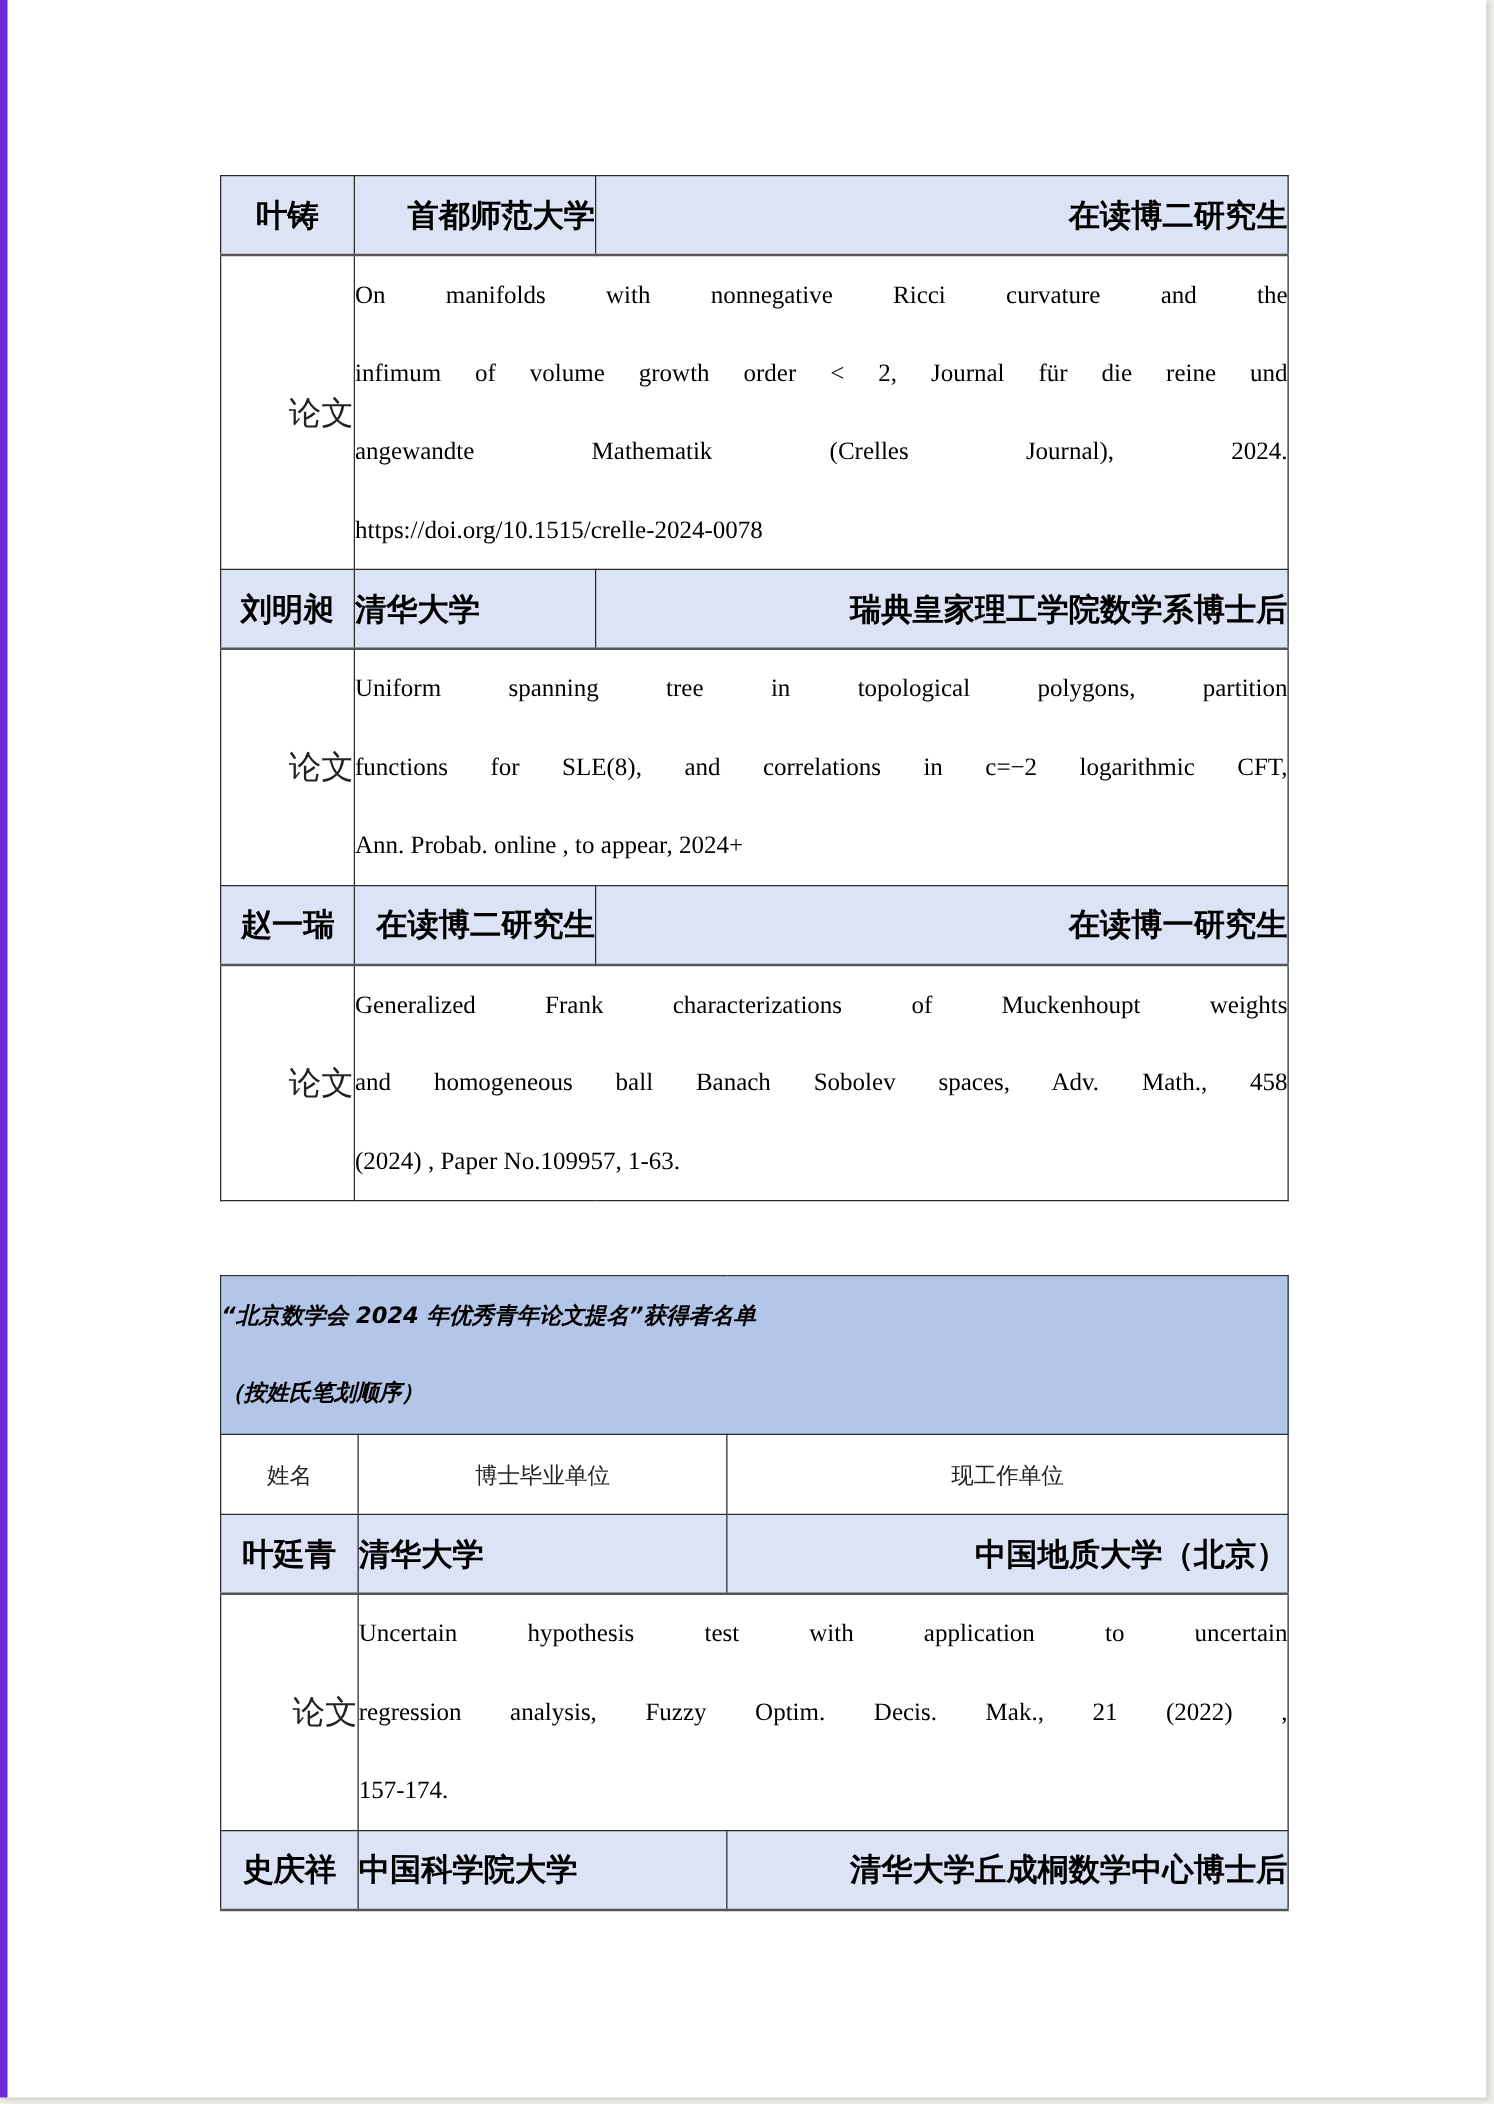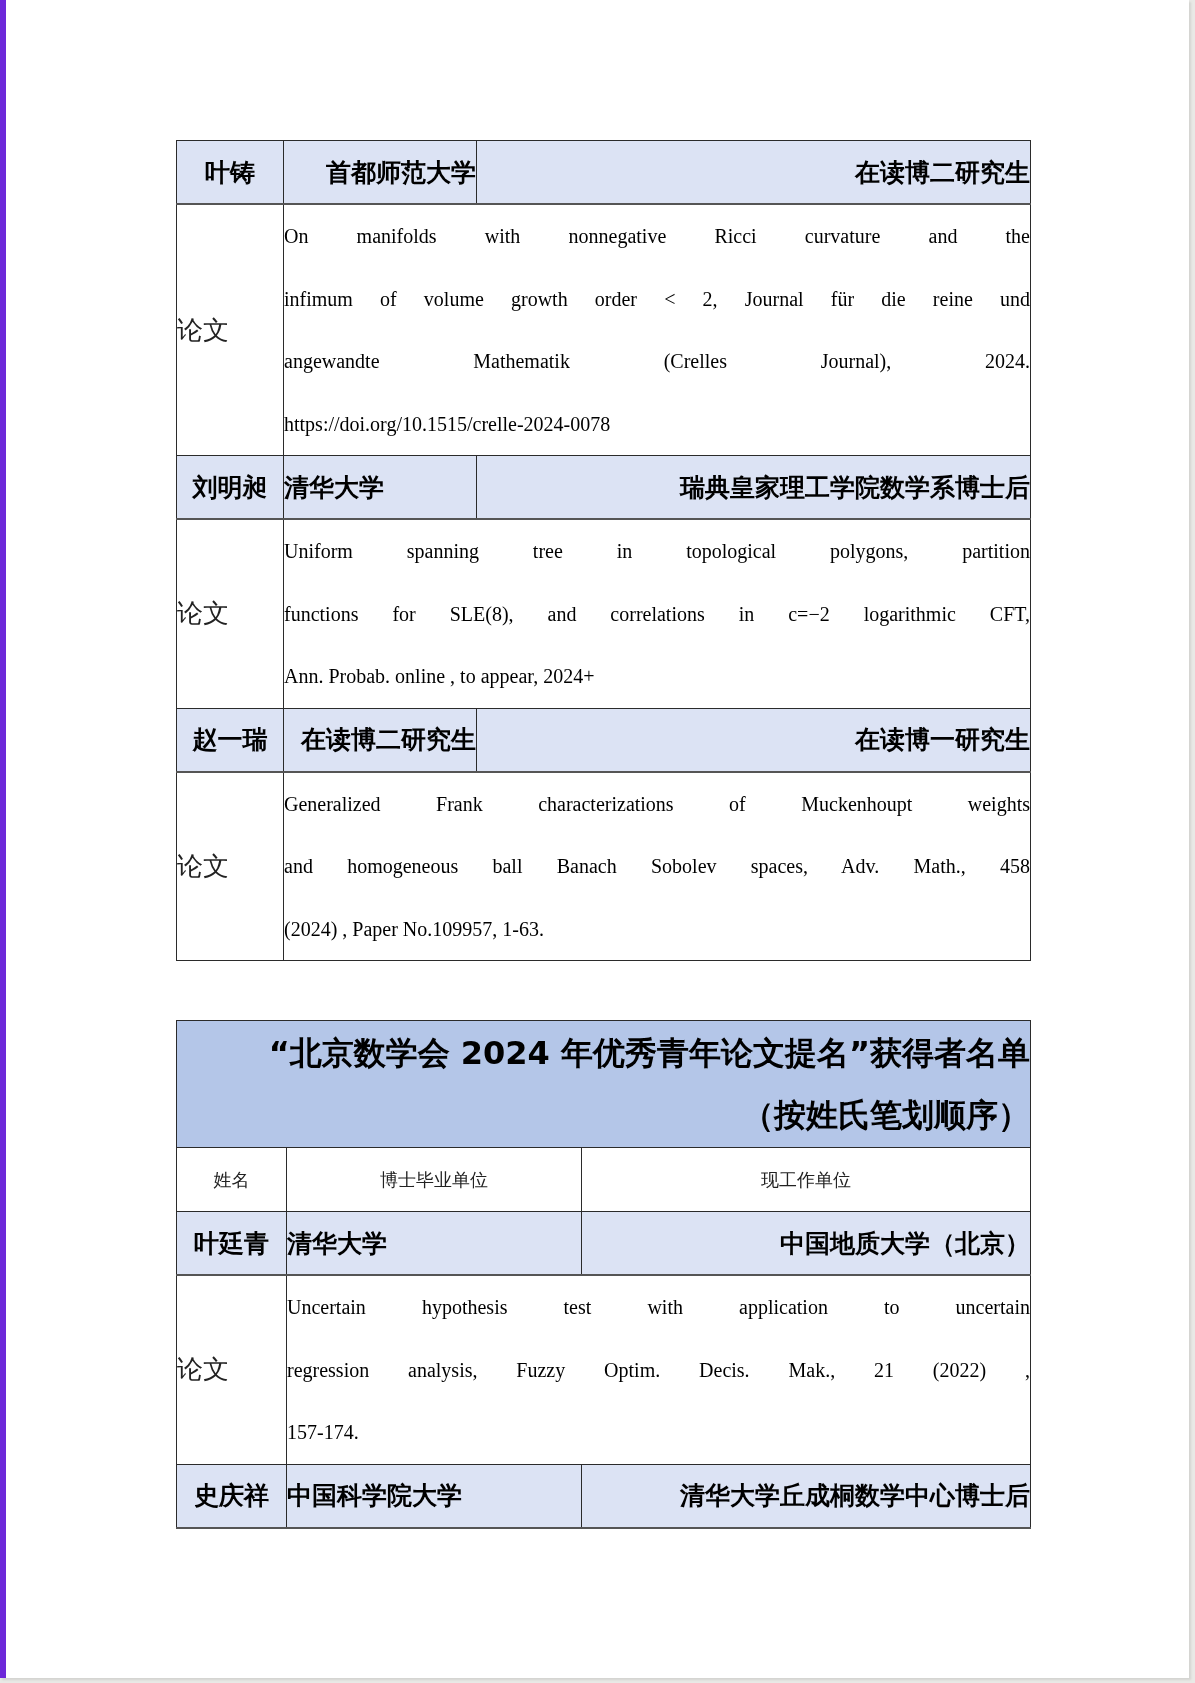--- a/index.html
+++ b/index.html
@@ -25,29 +25,29 @@
     }
     #t1 { top: 140px; }
     #t2 { top: 1020px; }
 
     .hdr td { background: #dce3f4; height: 62px; font-family: "DejaVu Sans", sans-serif; font-weight: bold; font-size: 25px; letter-spacing: 0px; }
     .hdr td.name { text-align: center; }
     .hdr td.left { text-align: right; padding-left: 11px; }
     .hdr td.center { text-align: left; }
     .hdr { border-bottom: 2px solid #555; }
 
-    td.lbl { text-align: left; font-family: "DejaVu Serif", serif; font-size: 26px; color: #222; }
+    td.lbl { text-align: right; font-family: "DejaVu Serif", serif; font-size: 26px; color: #222; }
     td.paper {
       font-size: 20px; line-height: 62.5px; padding: 0 10px 0 10px;
       text-align: justify; text-align-last: left;
     }
     td.paper .ln { display: block; text-align: justify; text-align-last: justify; white-space: nowrap; }
     td.paper .ln.last { text-align-last: left; font-family: Liberation Serif, serif; }
 
-    .title td { background: #b4c6e8; text-align: right; font-family: "DejaVu Sans", sans-serif; font-weight: bold; font-size: 32px; line-height: 62px; height: 126px; }
+    .title td { background: #b4c6e8; text-align: left; font-family: "DejaVu Sans", sans-serif; font-weight: bold; font-size: 18px; line-height: 62px; height: 126px; font-style: italic; }
     .colhdr td { height: 63px; text-align: center; font-family: "DejaVu Serif", serif; font-size: 18px; color: #222; }
   </style>
 </head>
 <body>
 
 <div class="page">
 
   <table class="doc" id="t1">
     <colgroup>
         <col style="width:107px">

